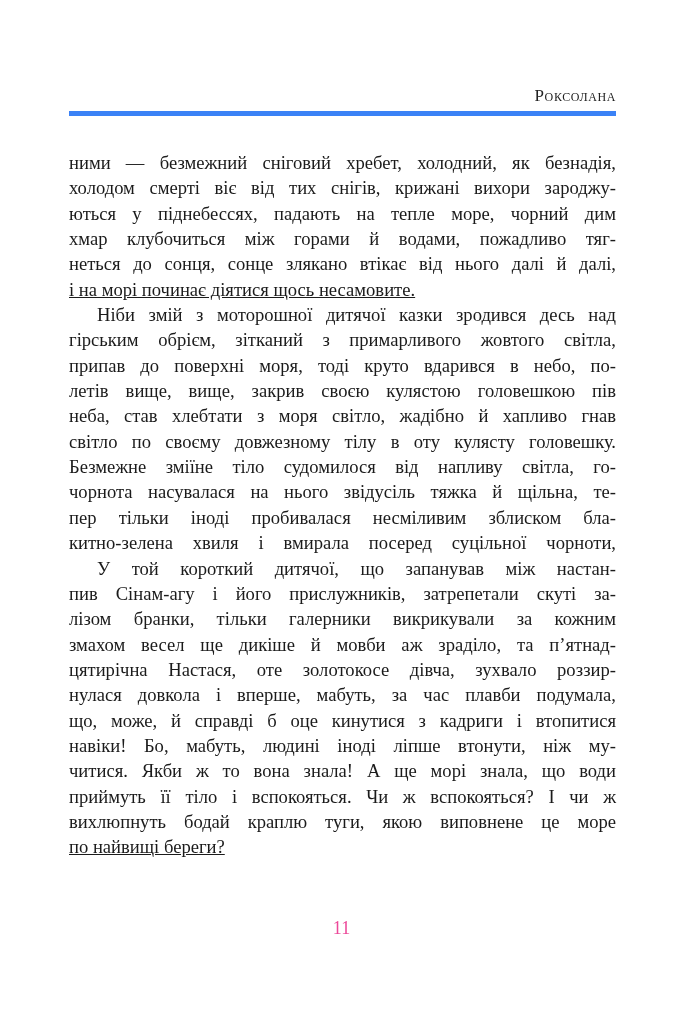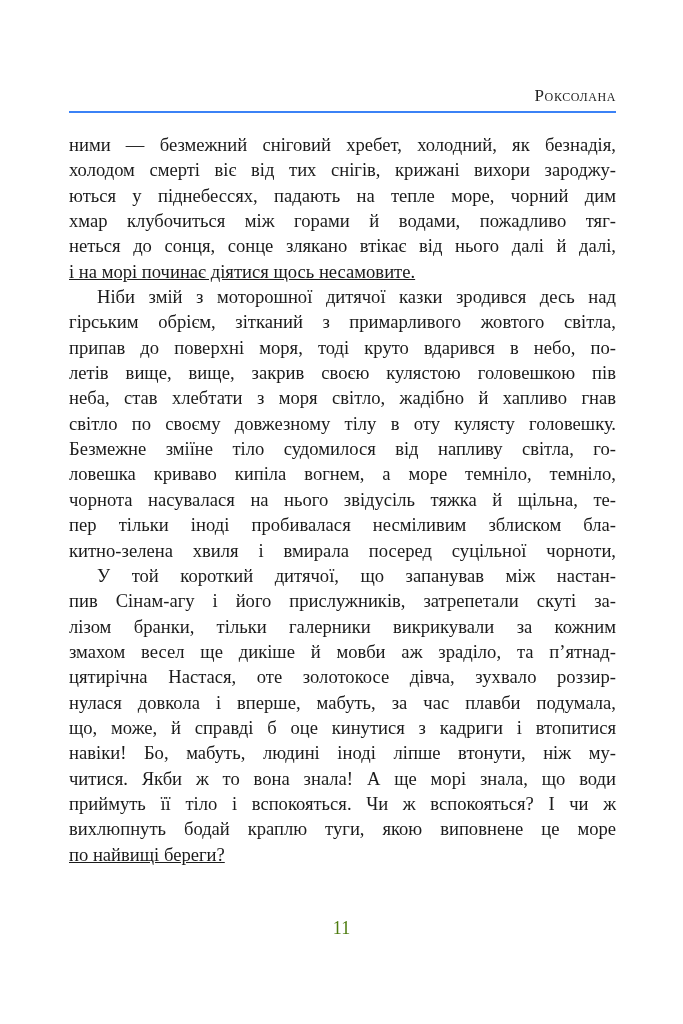--- a/index.html
+++ b/index.html
@@ -19,24 +19,24 @@
     top: 0;
   }
   .running-header {
     margin-top: 86px;
     text-align: right;
     font-variant: small-caps;
     font-size: 17px;
     letter-spacing: 0.6px;
     color: #222222;
     padding-bottom: 5px;
-    border-bottom: 2px solid #3b82f6;
+    border-bottom: 5px solid #3b82f6;
   }
   .text-body {
-    margin-top: 19px;
+    margin-top: 34px;
     font-size: 18.6px;
     line-height: 25.35px;
   }
   .paragraph { margin: 0; }
   .line {
     text-align: justify;
     text-align-last: justify;
     -moz-text-align-last: justify;
     white-space: normal;
   }
@@ -48,21 +48,21 @@
   .line.first-indent {
     text-indent: 28px;
   }
   .page-number {
     position: absolute;
     top: 918px;
     left: 0;
     width: 100%;
     text-align: center;
     font-size: 18px;
-    color: #4d7c0f;
+    color: #ec4899;
   }
 </style>
 </head>
 <body>
 
 <div class="page">
   <div class="content">
     <div class="running-header">
       <span>Роксолана</span>
     </div>
@@ -76,21 +76,20 @@
           <div class="line last">і на морі починає діятися щось несамовите.</div>
         </div>
         <div class="paragraph">
           <div class="line first-indent">Ніби змій з моторошної дитячої казки зродився десь над</div>
           <div class="line">гірським обрієм, зітканий з примарливого жовтого світла,</div>
           <div class="line">припав до поверхні моря, тоді круто вдарився в небо, по-</div>
           <div class="line">летів вище, вище, закрив своєю кулястою головешкою пів</div>
           <div class="line">неба, став хлебтати з моря світло, жадібно й хапливо гнав</div>
           <div class="line">світло по своєму довжезному тілу в оту кулясту головешку.</div>
           <div class="line">Безмежне зміїне тіло судомилося від напливу світла, го-</div>
-          <div class="line">ловешка криваво кипіла вогнем, а море темніло, темніло,</div>
           <div class="line">чорнота насувалася на нього звідусіль тяжка й щільна, те-</div>
           <div class="line">пер тільки іноді пробивалася несміливим зблиском бла-</div>
           <div class="line">китно-зелена хвиля і вмирала посеред суцільної чорноти,</div>
         </div>
         <div class="paragraph">
           <div class="line first-indent">У той короткий дитячої, що запанував між настан-</div>
           <div class="line">пив Сінам-агу і його прислужників, затрепетали скуті за-</div>
           <div class="line">лізом бранки, тільки галерники викрикували за кожним</div>
           <div class="line">змахом весел ще дикіше й мовби аж зраділо, та п’ятнад-</div>
           <div class="line">цятирічна Настася, оте золотокосе дівча, зухвало роззир-</div>

